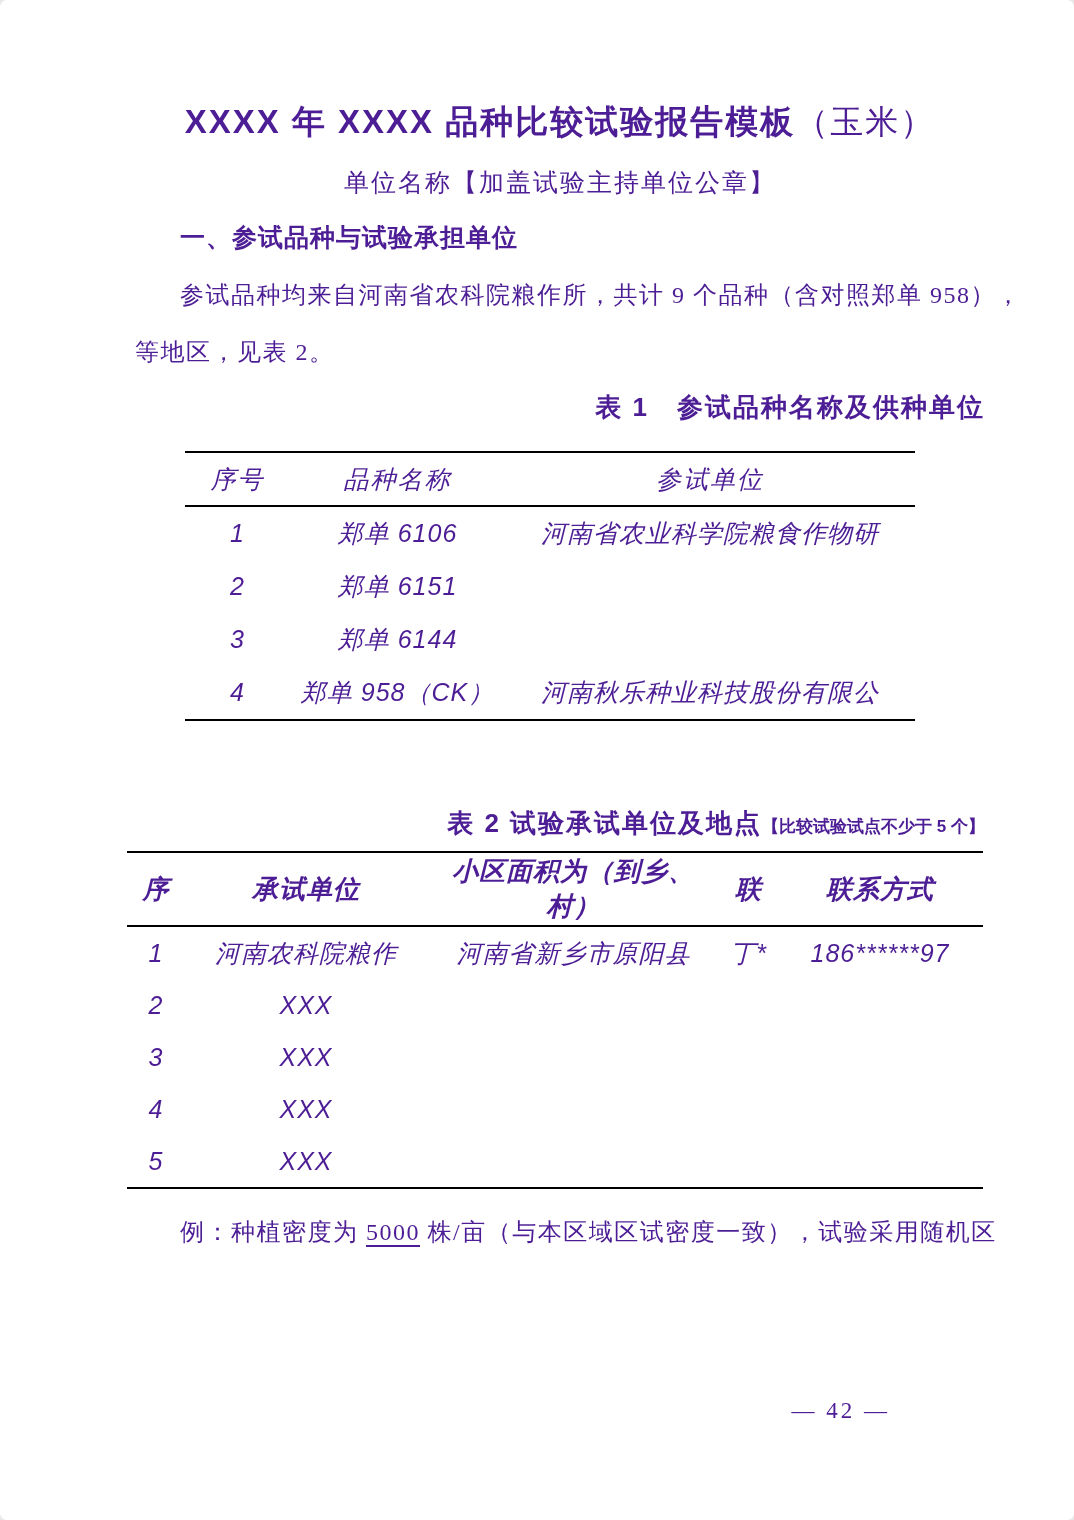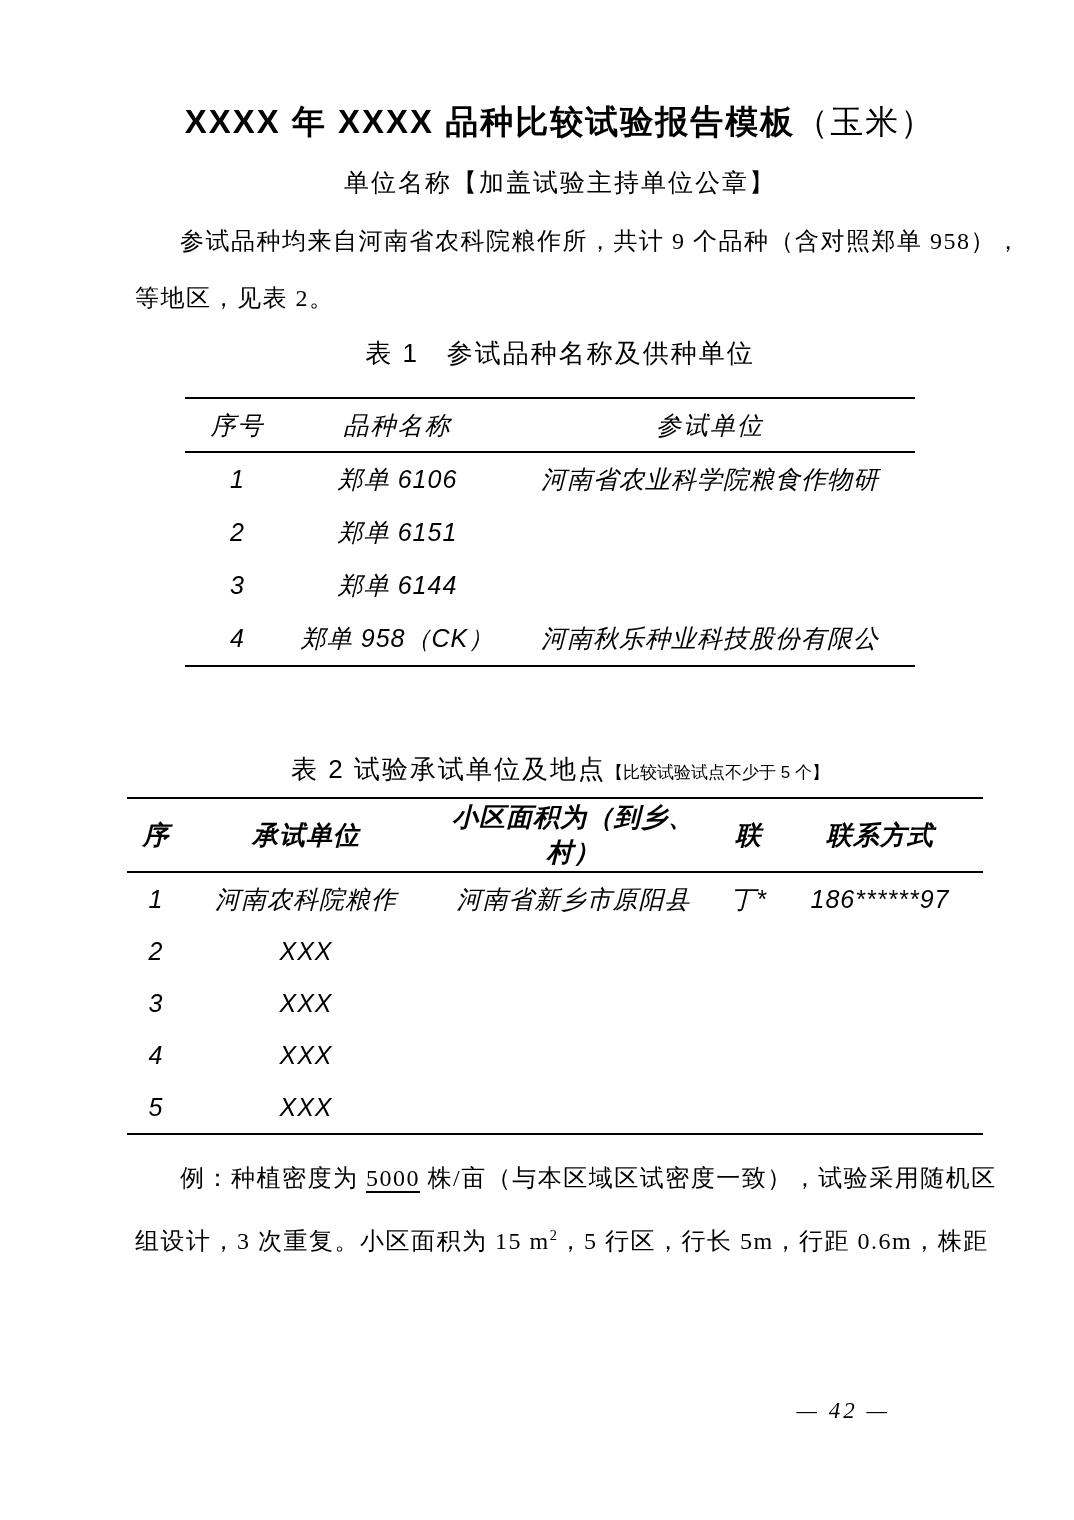--- a/index.html
+++ b/index.html
@@ -2,23 +2,24 @@
 <html><head>
 <meta charset="utf-8">
 <style>
   html, body { margin: 0; padding: 0; background: #e8e8e8; }
   .page {
     position: relative;
     width: 1074px;
     height: 1520px;
     margin: 0 auto;
     background: #ffffff;
-    color: #000000;
+    color: #4c1d95;
     font-family: "Liberation Serif", "DejaVu Serif", serif;
     overflow: hidden;
+    border-radius: 7px;
   }
   .content {
     position: absolute;
     left: 135px;
     top: 0;
     width: 850px;
   }
   .doc-title {
     margin-top: 102px;
     text-align: center;
@@ -55,24 +56,24 @@
   }
   .body-para {
     margin-top: 15px;
     font-size: 24px;
     letter-spacing: 1.5px;
     line-height: 57px;
   }
   .body-para .line { white-space: nowrap; }
   .body-para .line.indent { text-indent: 45px; }
   .tbl-title {
-    text-align: center;
+    text-align: right;
     font-family: "Liberation Sans", "DejaVu Sans", sans-serif;
     font-size: 26px;
-    font-weight: normal;
+    font-weight: bold;
     letter-spacing: 2px;
     line-height: 32px;
   }
   .tbl-title-1 { margin-top: 10px; }
   .tbl-title-2 { margin-top: 86px; }
   .tbl-title .tbl-note {
     font-size: 17px;
     letter-spacing: 0;
   }
   table {
@@ -111,35 +112,35 @@
   .table2 td { height: 50px; text-align: center; letter-spacing: 1px; }
   .u5000 { text-decoration: underline; text-underline-offset: 5px; text-align: center; }
   .sup { font-size: 60%; vertical-align: super; }
   .page-footer {
     position: absolute;
     top: 1398px;
     right: 184px;
     font-size: 23px;
     letter-spacing: 3px;
     font-family: "Liberation Serif", "DejaVu Serif", serif;
-    font-style: italic;
   }
 </style>
 </head>
 <body>
 
 <div class="page">
   <div class="content">
 
     <div class="doc-title">
       <span>XXXX 年 XXXX 品种比较试验报告模板</span><span class="title-normal">（玉米）</span>
     </div>
 
     <div class="doc-subtitle">单位名称【加盖试验主持单位公章】</div>
 
+    <div class="sec-heading">一、参试品种与试验承担单位</div>
 
     <div class="body-para">
       <div class="line indent">参试品种均来自河南省农科院粮作所，共计 9 个品种（含对照郑单 958），</div>
       <div class="line">等地区，见表 2。</div>
     </div>
 
     <div class="tbl-title tbl-title-1">表 1　参试品种名称及供种单位</div>
 
     <table class="table1">
       <colgroup>
@@ -236,21 +237,18 @@
             <td></td>
           </tr>
         </tbody>
     </table>
 
 
     <div class="body-para">
       <div class="line indent">
         <span>例：种植密度为 </span><span class="u5000">5000</span><span> 株/亩（与本区域区试密度一致），试验采用随机区</span>
       </div>
-      <div class="line">
-        <span>组设计，3 次重复。小区面积为 15 m</span><span class="sup">2</span><span>，5 行区，行长 5m，行距 0.6m，株距</span>
-      </div>
     </div>
 
   </div>
 
   <div class="page-footer">— 42 —</div>
 </div>
 
 </body></html>

